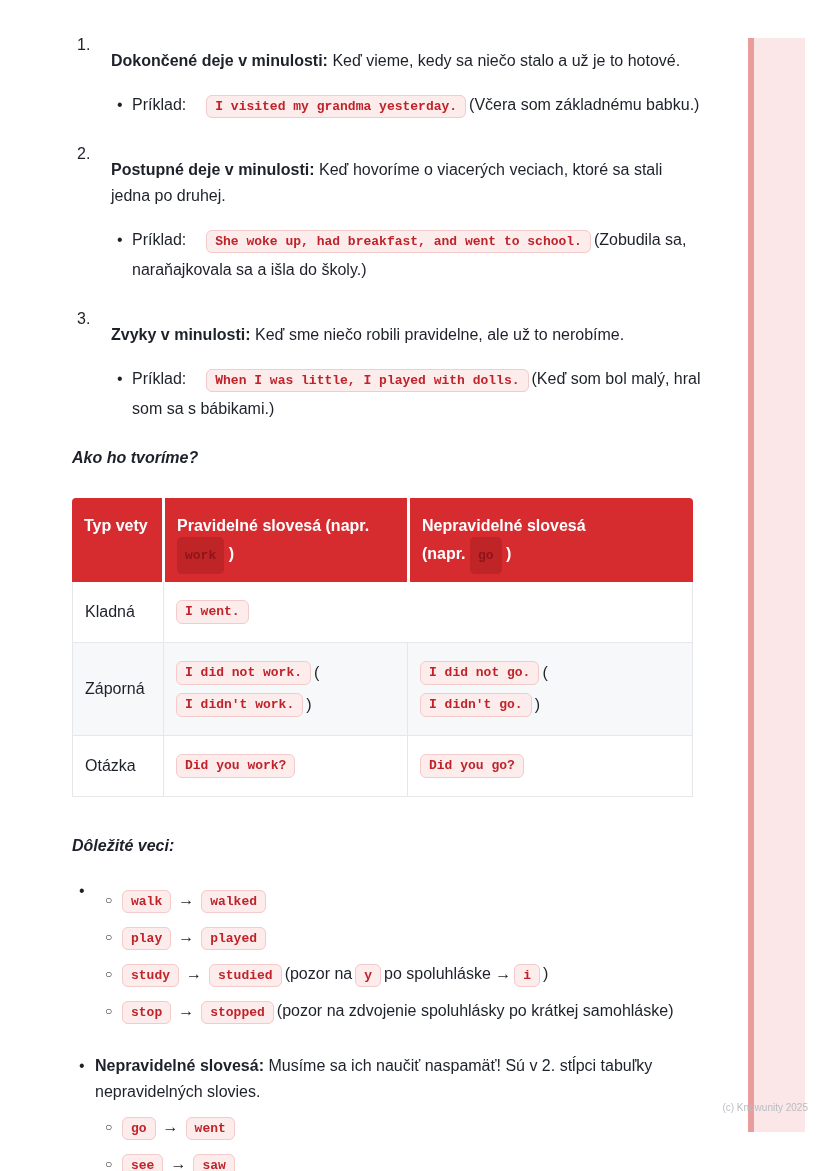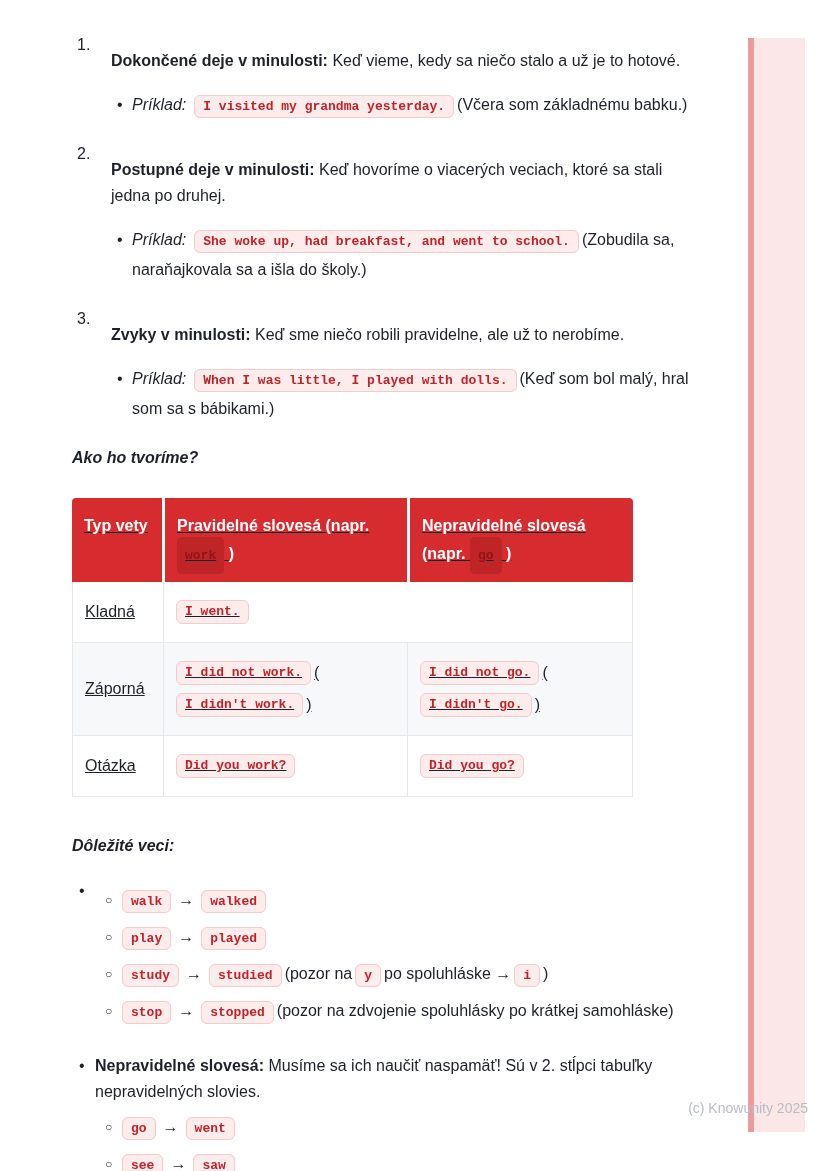--- a/index.html
+++ b/index.html
@@ -12,21 +12,21 @@
   }
   .content{padding:32px 118px 0 72px;position:relative;z-index:2;}
 
   
   .stripe{position:absolute;top:38px;left:748px;width:57px;height:1094px;z-index:1;display:flex;}
   .stripe .dark{width:6px;background:#e89c9c;}
   .stripe .light{flex:1;background:#fbe7e7;}
 
   .watermark{
     position:absolute;left:648px;top:1101px;width:160px;z-index:3;
-    font-size:14px;line-height:14px;color:#b9bcc4;text-align:right;
+    font-size:10px;line-height:14px;color:#b9bcc4;text-align:right;
   }
 
   
   .code{
     font-family:"Liberation Mono","DejaVu Sans Mono",monospace;
     font-weight:700;font-size:13px;line-height:16px;
     color:#bf2329;background:#fdecec;border:1px solid #f3cbcb;border-radius:6px;
     padding:3px 8px;white-space:pre-wrap;
     -webkit-box-decoration-break:clone;box-decoration-break:clone;
   }
@@ -39,27 +39,27 @@
 
   
   .olist{margin:0;}
   .oitem{display:grid;grid-template-columns:23px 1fr;margin-bottom:21px;}
   .num{padding-left:5px;}
   .oitem-body p{margin:16px;}
   .example{display:grid;grid-template-columns:15px 1fr;margin-left:22px;margin-top:1px;line-height:30px;}
   .marker-dot::before{content:"•";}
   .marker-circle{font-size:12px;}
   .marker-circle::before{content:"○";}
-  .ex-label{font-style:italic;margin-right:8px;text-align:right;}
+  .ex-label{margin-right:20px;text-align:right;}
   b{font-weight:700;}
 
   .heading{font-weight:700;margin:16px 0 0 0;font-style:italic;}
 
   
-  .ptable{width:561px;margin-top:27px;text-decoration:underline;}
+  .ptable{width:621px;margin-top:27px;}
   .thead{display:grid;grid-template-columns:90px 245px 226px;background:#d62b2f;border-radius:4px 4px 0 0;}
   .th{padding:14px 12px;color:#ffffff;font-weight:600;line-height:28px;}
   .th + .th{border-left:3px solid #ffffff;}
   .tbody{border:1px solid #e6e7eb;border-top:none;}
   .trow{display:grid;grid-template-columns:90px 244px 225px;background:#ffffff;}
   .trow + .trow{border-top:1px solid #e6e7eb;}
   .trow.alt{background:#f7f8fa;}
   .td{padding:14px 12px;display:flex;align-items:center;flex-wrap:wrap;line-height:32px;}
   .td + .td{border-left:1px solid #e6e7eb;}
   .paren{margin:0 3px;}

